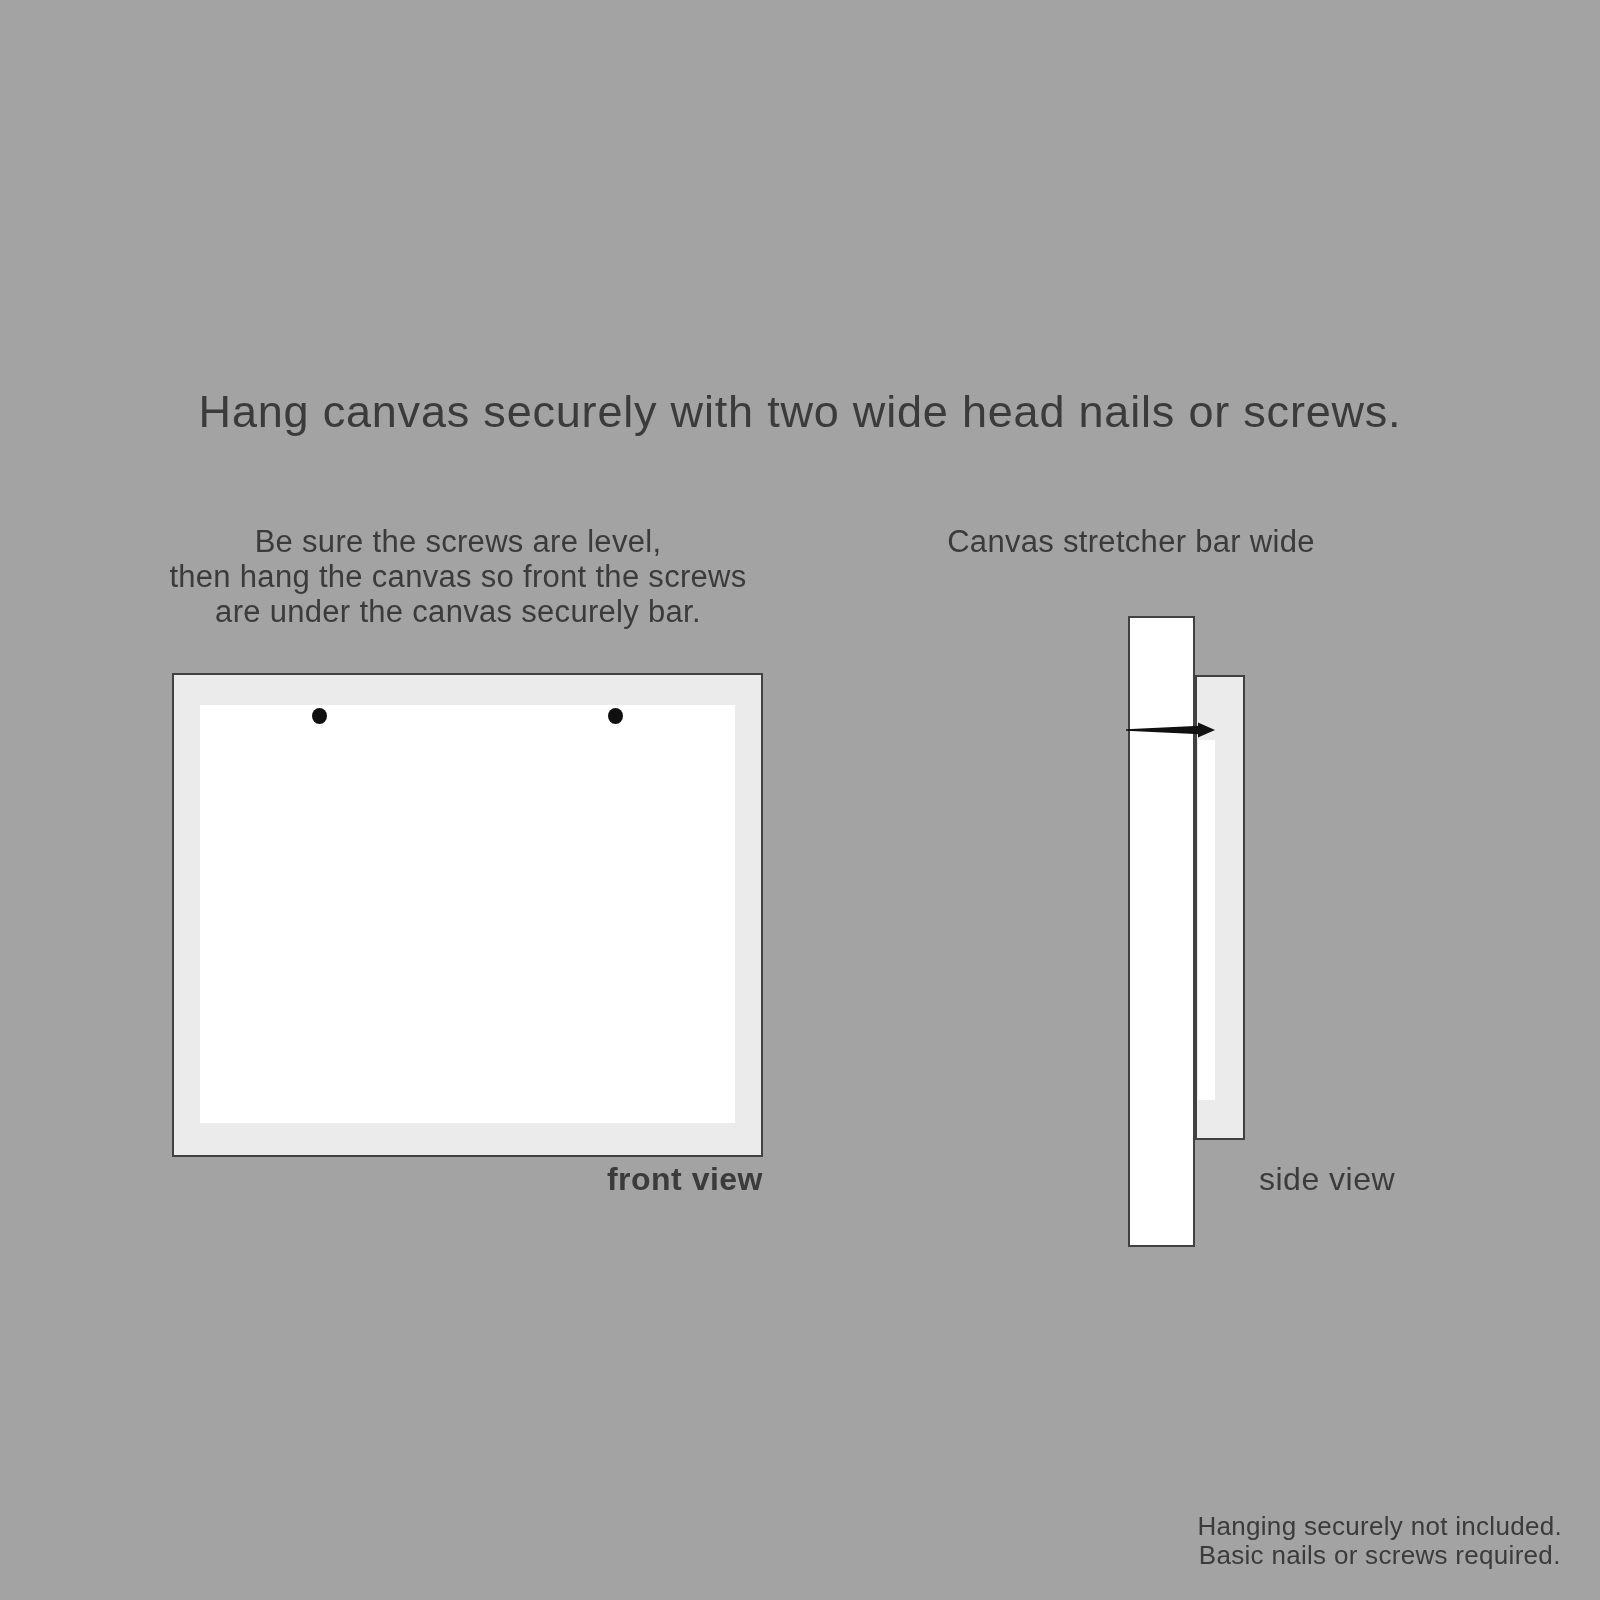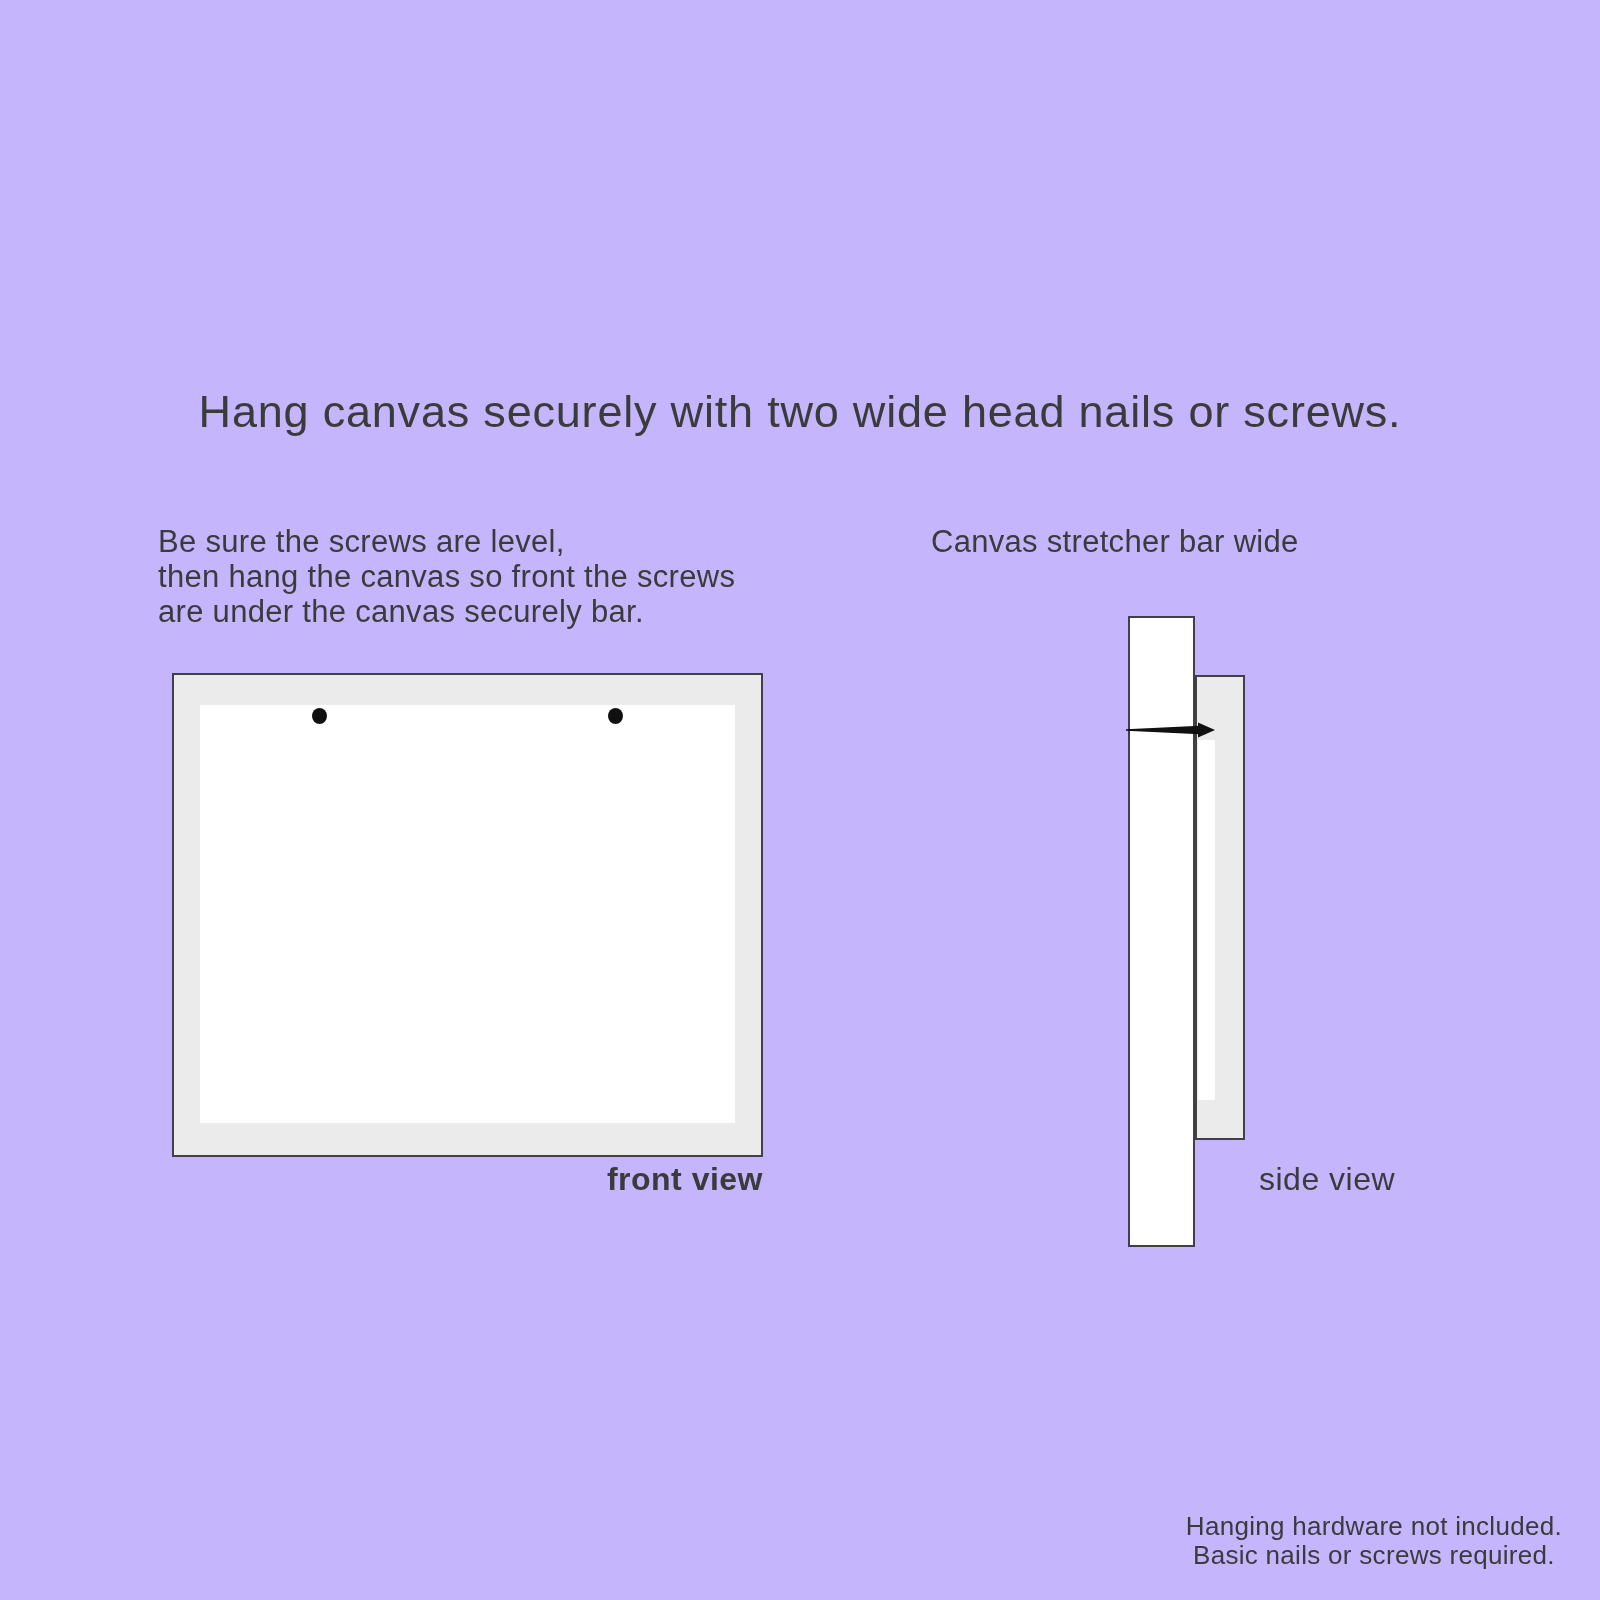--- a/index.html
+++ b/index.html
@@ -4,42 +4,42 @@
 <style>
   html, body {
     margin: 0;
     padding: 0;
     background: #ffffff;
   }
   .page {
     position: relative;
     width: 1600px;
     height: 1600px;
-    background: #c4b5fd;
+    background: #a3a3a3;
     overflow: hidden;
     font-family: "Liberation Sans", sans-serif;
     color: var(--text, #3b3b3b);
   }
   .title {
     position: absolute;
     top: 386px;
     left: 0;
     width: 1600px;
     margin: 0;
     text-align: center;
     font-size: 45px;
     font-weight: 300;
     letter-spacing: 0.8px;
     color: var(--text, #3b3b3b);
   }
   .instructions {
     position: absolute;
     top: 524px;
     margin: 0;
-    text-align: left;
+    text-align: center;
     font-size: 31px;
     font-weight: 300;
     line-height: 35px;
     letter-spacing: 0.3px;
     color: var(--text, #3b3b3b);
   }
   .instructions-front { left: 158px; width: 600px; }
   .instructions-side  { left: 931px; width: 400px; }
 
   
@@ -163,17 +163,17 @@
   <div class="canvas-side-outer">
     <div class="canvas-side-inner"></div>
   </div>
   <svg class="nail" viewBox="0 0 90 18" preserveAspectRatio="none" aria-hidden="true">
     <polygon points="0,8.2 74,4.8 74,13.2 0,9.8"></polygon>
     <polygon points="72,1.5 89,9 72,16.5"></polygon>
   </svg>
   <p class="caption caption-side">side view</p>
 
   <p class="footer-note">
-    <span>Hanging hardware not included.</span><br>
+    <span>Hanging securely not included.</span><br>
     <span>Basic nails or screws required.</span>
   </p>
 
 </div>
 
 </body></html>

